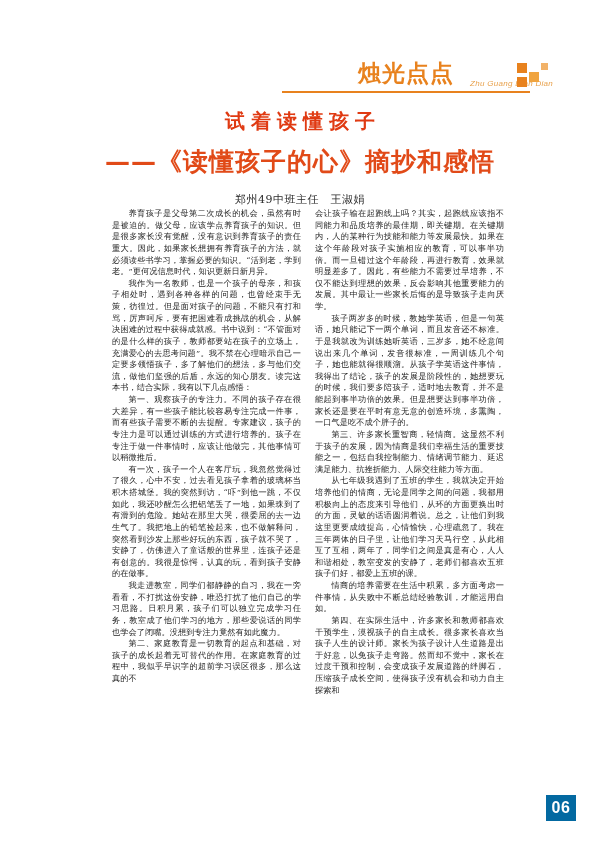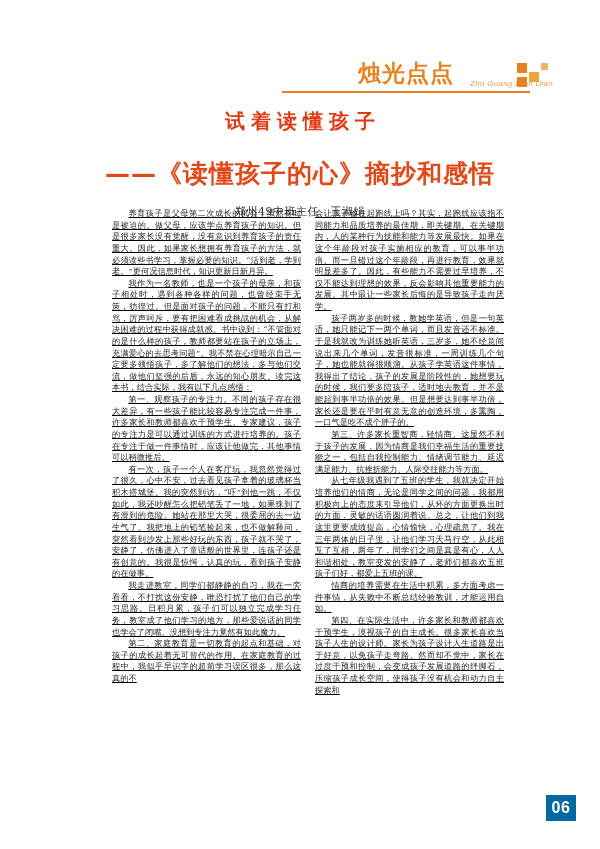--- a/index.html
+++ b/index.html
@@ -88,40 +88,39 @@
     letter-spacing: 6px;
     text-indent: 6px;
   }
   .sub-title {
     font-family: "DejaVu Sans", sans-serif;
     font-weight: bold;
     font-size: 25px;
     line-height: 33px;
     color: #E14A18;
     letter-spacing: 1px;
-    margin-top: 19px;
+    margin-top: 7px;
   }
   .byline {
     margin-top: 14px;
     font-family: "DejaVu Serif", serif;
     font-size: 11px;
     color: #2b2b2b;
     letter-spacing: 0.5px;
   }
 
   
   .columns {
     position: absolute;
     left: 112px;
     top: 208px;
     width: 392px;
     height: 590px;
     display: flex;
     gap: 14px;
-    text-decoration: underline;
   }
   .col {
     width: 189px;
     font-size: 8.2px;
     line-height: 11.62px;
     color: #1f1f1f;
     text-align: justify;
     text-justify: inter-ideograph;
     font-family: "DejaVu Serif", serif;
     letter-spacing: 0.05px;
@@ -169,21 +168,21 @@
 <div class="title-block">
   <div class="main-title">试着读懂孩子</div>
   <div class="sub-title">——《读懂孩子的心》摘抄和感悟</div>
   <div class="byline">郑州49中班主任　王淑娟</div>
 </div>
 
 <div class="columns">
   <div class="col">
     <p>养育孩子是父母第二次成长的机会，虽然有时是被迫的。做父母，应该学点养育孩子的知识。但是很多家长没有觉醒，没有意识到养育孩子的责任重大。因此，如果家长想拥有养育孩子的方法，就必须读些书学习，掌握必要的知识。“活到老，学到老。”更何况信息时代，知识更新日新月异。</p>
     <p>我作为一名教师，也是一个孩子的母亲，和孩子相处时，遇到各种各样的问题，也曾经束手无策，彷徨过。但是面对孩子的问题，不能只有打和骂，厉声呵斥，要有把困难看成挑战的机会，从解决困难的过程中获得成就感。书中说到：“不管面对的是什么样的孩子，教师都要站在孩子的立场上，充满爱心的去思考问题”。我不禁在心理暗示自己一定要多领悟孩子，多了解他们的想法，多与他们交流，做他们坚强的后盾，永远的知心朋友。读完这本书，结合实际，我有以下几点感悟：</p>
-    <p>第一、观察孩子的专注力。不同的孩子存在很大差异，有一些孩子能比较容易专注完成一件事，许多家长和教师都喜欢干预学生。专家建议，孩子的专注力是可以通过训练的方式进行培养的。孩子在专注于做一件事情时，应该让他做完，其他事情可以稍微推后。</p>
+    <p>第一、观察孩子的专注力。不同的孩子存在很大差异，有一些孩子能比较容易专注完成一件事，而有些孩子需要不断的去提醒。专家建议，孩子的专注力是可以通过训练的方式进行培养的。孩子在专注于做一件事情时，应该让他做完，其他事情可以稍微推后。</p>
     <p>有一次，孩子一个人在客厅玩，我忽然觉得过了很久，心中不安，过去看见孩子拿着的玻璃杯当积木搭城堡。我的突然到访，“吓”到他一跳，不仅如此，我还吵醒怎么把铝笔丢了一地，如果珠到了有滑到的危险。她站在那里大哭，很委屈的去一边生气了。我把地上的铅笔捡起来，也不做解释问，突然看到沙发上那些好玩的东西，孩子就不哭了，安静了，仿佛进入了童话般的世界里，连孩子还是有创意的。我很是惊愕，认真的玩，看到孩子安静的在做事。</p>
     <p>我走进教室，同学们都静静的自习，我在一旁看看，不打扰这份安静，唯恐打扰了他们自己的学习思路。日积月累，孩子们可以独立完成学习任务，教室成了他们学习的地方，那些爱说话的同学也学会了闭嘴。没想到专注力竟然有如此魔力。</p>
     <p>第二、家庭教育是一切教育的起点和基础，对孩子的成长起着无可替代的作用。在家庭教育的过程中，我似乎早识字的超前学习误区很多，那么这真的不</p>
   </div>
   <div class="col">
     <p class="noindent">会让孩子输在起跑线上吗？其实，起跑线应该指不同能力和品质培养的最佳期，即关键期。在关键期内，人的某种行为技能和能力等发展最快。如果在这个年龄段对孩子实施相应的教育，可以事半功倍。而一旦错过这个年龄段，再进行教育，效果就明显差多了。因此，有些能力不需要过早培养，不仅不能达到理想的效果，反会影响其他重要能力的发展。其中最让一些家长后悔的是导致孩子走向厌学。</p>
     <p>孩子两岁多的时候，教她学英语，但是一句英语，她只能记下一两个单词，而且发音还不标准。于是我就改为训练她听英语，三岁多，她不经意间说出来几个单词，发音很标准，一周训练几个句子，她也能就得很顺溜。从孩子学英语这件事情，我得出了结论，孩子的发展是阶段性的，她想要玩的时候，我们要多陪孩子，适时地去教育，并不是能起到事半功倍的效果。但是想要达到事半功倍，家长还是要在平时有意无意的创造环境，多熏陶，一口气是吃不成个胖子的。</p>
     <p>第三、许多家长重智商，轻情商。这显然不利于孩子的发展，因为情商是我们幸福生活的重要技能之一，包括自我控制能力、情绪调节能力、延迟满足能力、抗挫折能力、人际交往能力等方面。</p>
     <p>从七年级我遇到了五班的学生，我就决定开始培养他们的情商，无论是同学之间的问题，我都用积极向上的态度来引导他们，从环的方面更换出时的方面，灵敏的话语圆润着说。总之，让他们到我这里更要成绩提高，心情愉快，心理疏忽了。我在三年两体的日子里，让他们学习天马行空，从此相互了互相，两年了，同学们之间是真是有心，人人和谐相处，教室变发的安静了，老师们都喜欢五班孩子们好，都爱上五班的课。</p>
     <p>情商的培养需要在生活中积累，多方面考虑一件事情，从失败中不断总结经验教训，才能运用自如。</p>

